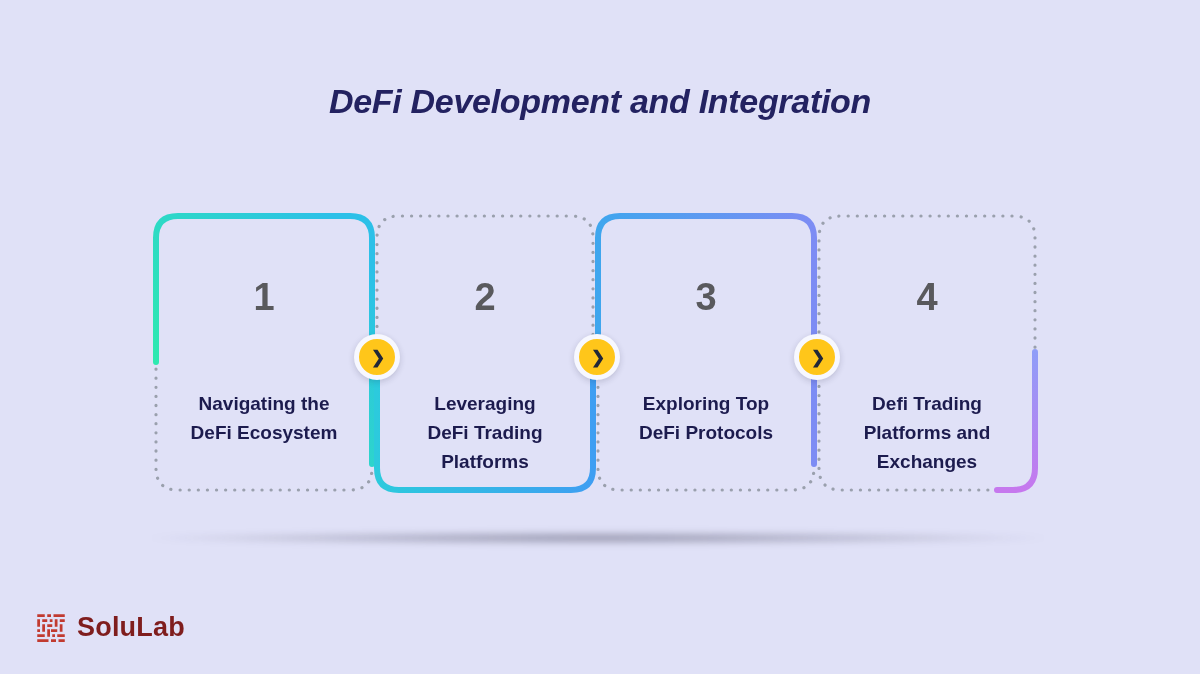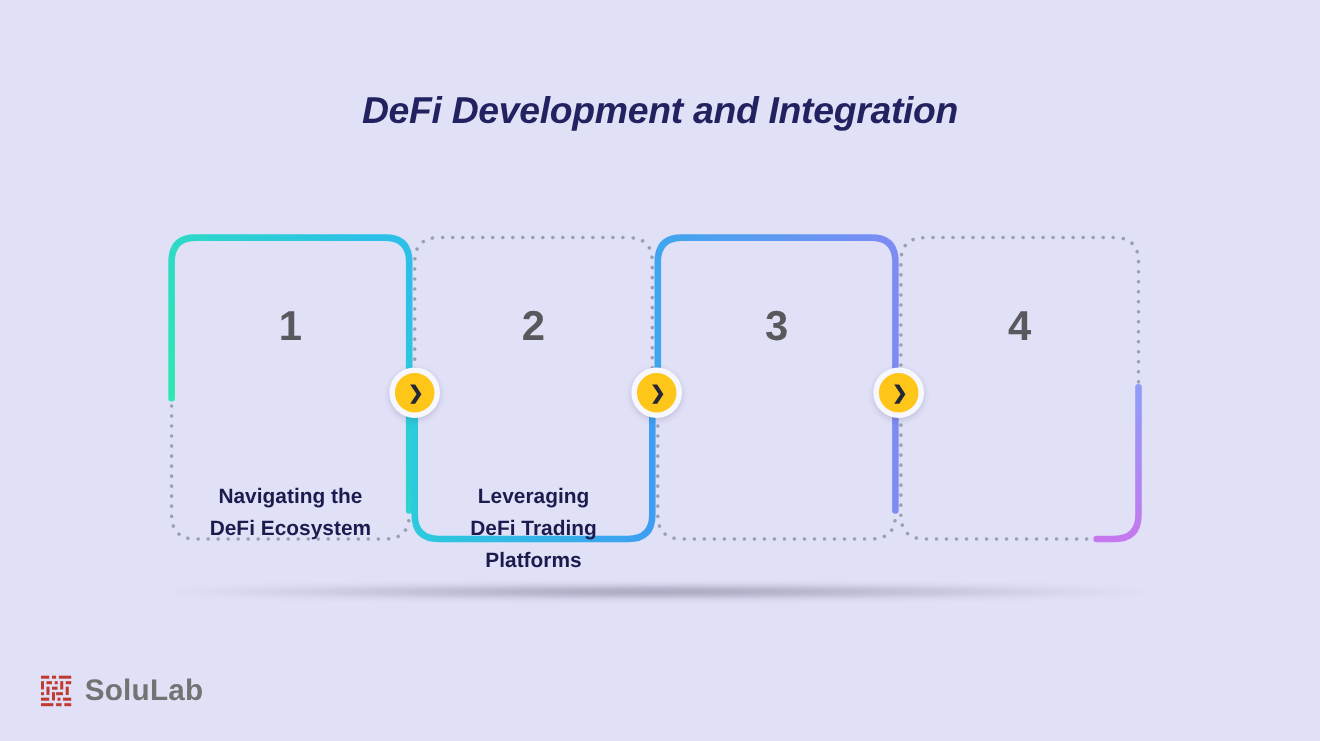--- a/index.html
+++ b/index.html
@@ -59,21 +59,20 @@
   .step-label {
     position: absolute;
     top: 178px;
     left: 0;
     width: 100%;
     text-align: center;
     font-size: 19px;
     font-weight: 700;
     line-height: 1.52;
     color: #1c1b4e;
-    margin-top: 48px;
   }
   .step-label span { display: inline-block; }
   .card-1 .step-label span { max-width: 164px; }
   .card-2 .step-label span { max-width: 138px; }
   .card-3 .step-label span { max-width: 164px; }
   .card-4 .step-label span { max-width: 160px; }
 
   .arrow {
     position: absolute;
     top: 334px;
@@ -113,21 +112,21 @@
     position: absolute;
     left: 36px;
     top: 612px;
     display: flex;
     align-items: center;
     gap: 11px;
   }
   .logo-text {
     font-size: 27px;
     font-weight: 600;
-    color: #737373;
+    color: #7f1d1d;
     letter-spacing: 0.2px;
   }
 </style>
 </head>
 <body>
 
 <div class="canvas">
 
   <div class="title">DeFi Development and Integration</div>
 
@@ -166,34 +165,36 @@
       <defs>
         <linearGradient id="grad3" gradientUnits="userSpaceOnUse" x1="4" y1="4" x2="220" y2="4">
           <stop offset="0" stop-color="#3fa6ee"></stop>
             <stop offset="1" stop-color="#7d8cf4"></stop>
         </linearGradient>
       </defs>
       <path d="M 220 252 L 220 256 Q 220 278 198 278 L 26 278 Q 4 278 4 256 L 4 150" stroke="#9aa0ad" stroke-width="3.2" stroke-linecap="round" stroke-dasharray="0.1 9"></path>
       <path d="M 4 150 L 4 26 Q 4 4 26 4 L 198 4 Q 220 4 220 26 L 220 252" stroke="url(#grad3)" stroke-width="6" stroke-linecap="round"></path>
     </svg>
     <div class="step-number">3</div>
+    <div class="step-label"><span>Exploring Top DeFi Protocols</span></div>
   </div>
 
   <div class="card card-4">
     <svg class="border-svg" viewBox="0 0 224 282" fill="none">
       <defs>
         <linearGradient id="grad4" gradientUnits="userSpaceOnUse" x1="220" y1="140" x2="220" y2="278">
           <stop offset="0" stop-color="#8f9df8"></stop>
             <stop offset="1" stop-color="#c678ee"></stop>
         </linearGradient>
       </defs>
       <path d="M 182 278 L 26 278 Q 4 278 4 256 L 4 26 Q 4 4 26 4 L 198 4 Q 220 4 220 26 L 220 140" stroke="#9aa0ad" stroke-width="3.2" stroke-linecap="round" stroke-dasharray="0.1 9"></path>
       <path d="M 220 140 L 220 256 Q 220 278 198 278 L 182 278" stroke="url(#grad4)" stroke-width="6" stroke-linecap="round"></path>
     </svg>
     <div class="step-number">4</div>
+    <div class="step-label"><span>Defi Trading Platforms and Exchanges</span></div>
   </div>
 
   <div class="arrow arrow-1">
     <span class="chevron">❯</span>
   </div>
   <div class="arrow arrow-2">
     <span class="chevron">❯</span>
   </div>
   <div class="arrow arrow-3">
     <span class="chevron">❯</span>

